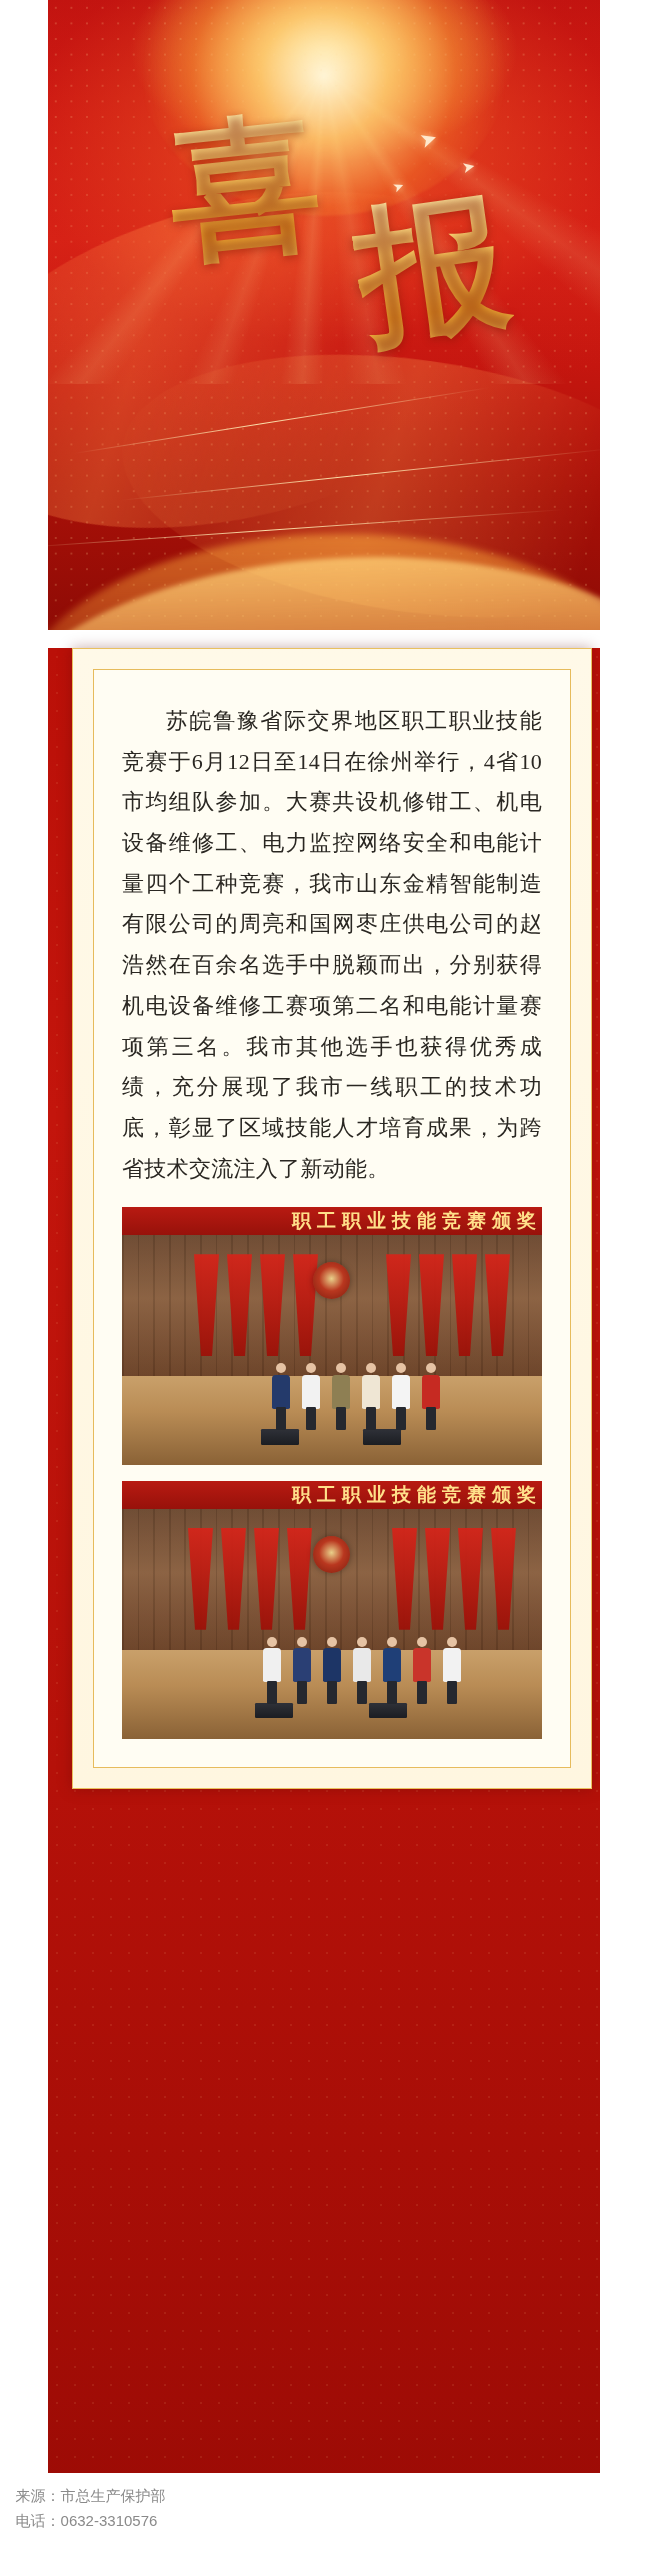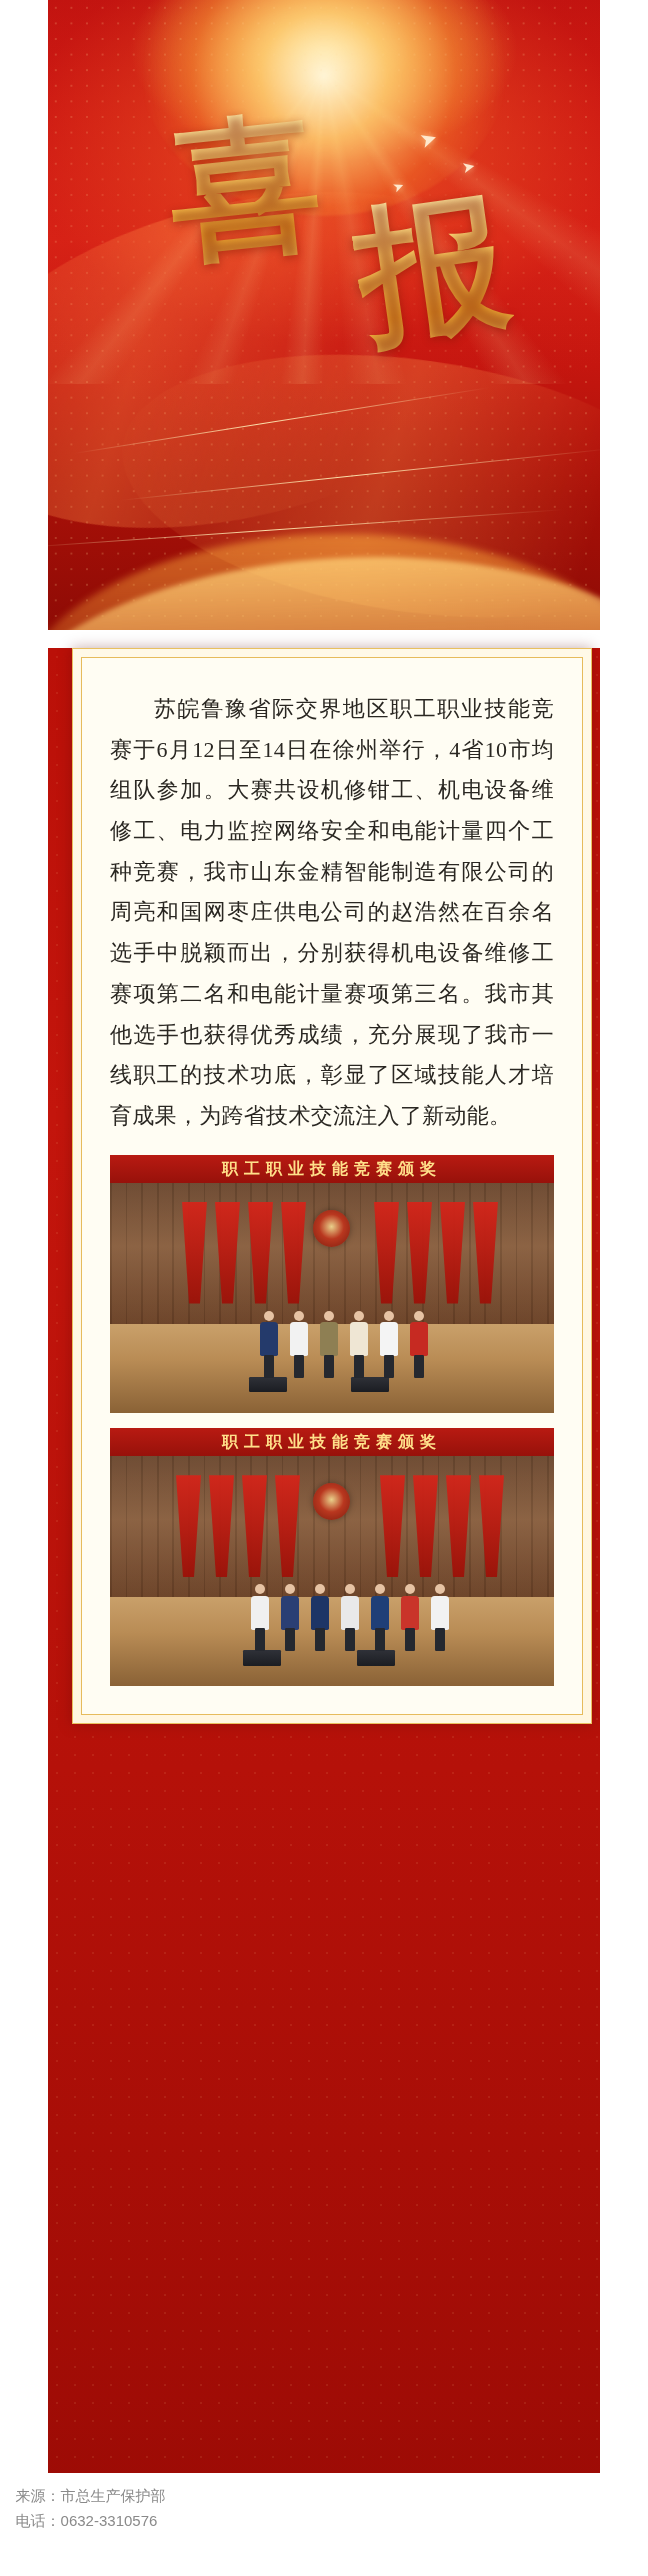--- a/index.html
+++ b/index.html
@@ -172,21 +172,21 @@
     left: 0; right: 0; top: 0; bottom: 0;
     background-image: radial-gradient(circle, rgba(255,200,140,0.35) 0.8px, rgba(255,200,140,0) 0.9px);
     background-size: 18px 18px;
     opacity: 0.3;
   }
   .card-outer {
     position: relative;
     margin: 18px 8px 0 24px;
     border: 1.8px solid #e9c05f;
     background: linear-gradient(180deg, #fff9e8 0%, #fff6e0 100%);
-    padding: 8px;
+    padding: 20px;
     box-shadow: 0 0 13.2px rgba(90,8,4,0.35);
   }
   .card-inner {
     border: 1.2px solid #e3b martin;
     border: 1.2px solid #e6bb5c;
     background: #fffdf3;
     padding: 31px 28px 28px 28px;
   }
   .para {
     font-family: "Liberation Serif", "DejaVu Serif", serif;
@@ -212,24 +212,24 @@
   .photo:last-child { margin-bottom: 0; }
 
   
   .ph-banner {
     position: absolute;
     left: 0; right: 0; top: 0;
     height: 36px;
     background: linear-gradient(180deg, #b81a12, #8e0f08);
     color: #ffe08a;
     font-family: "Liberation Serif", "DejaVu Serif", serif;
-    font-size: 16px;
+    font-size: 19px;
     font-weight: bold;
     letter-spacing: 6px;
-    text-align: center;
+    text-align: right;
     line-height: 28px;
     overflow: hidden;
     white-space: nowrap;
   }
   .ph-wall {
     position: absolute;
     left: 0; right: 0; top: 28px;
     height: 141px;
     background:
       repeating-linear-gradient(90deg, rgba(0,0,0,0.10) 0px, rgba(0,0,0,0.10) 1.8px, rgba(255,255,255,0.02) 1.8px, rgba(255,255,255,0.02) 15.6px),

